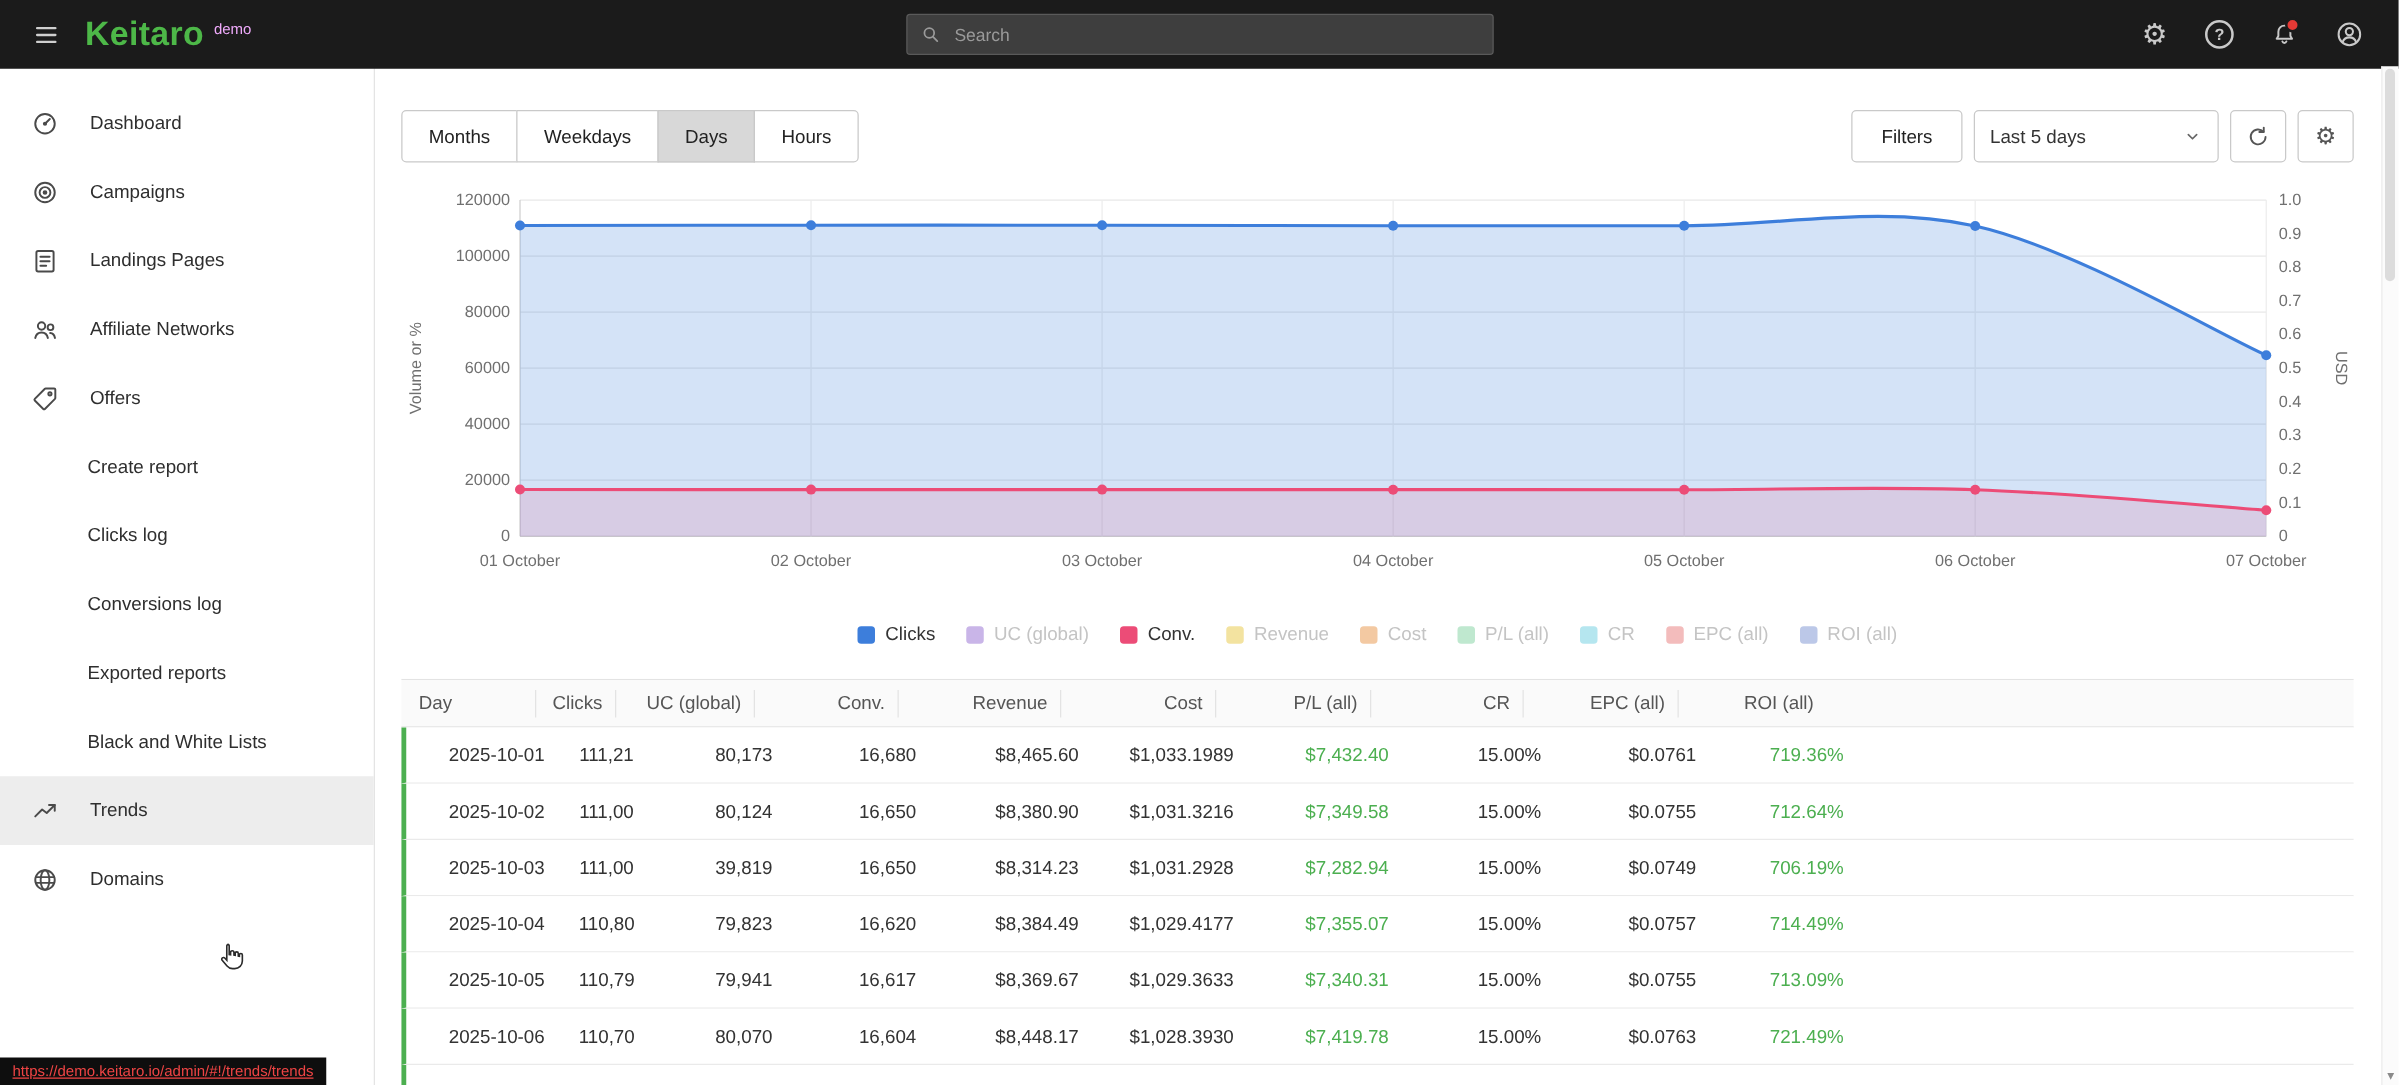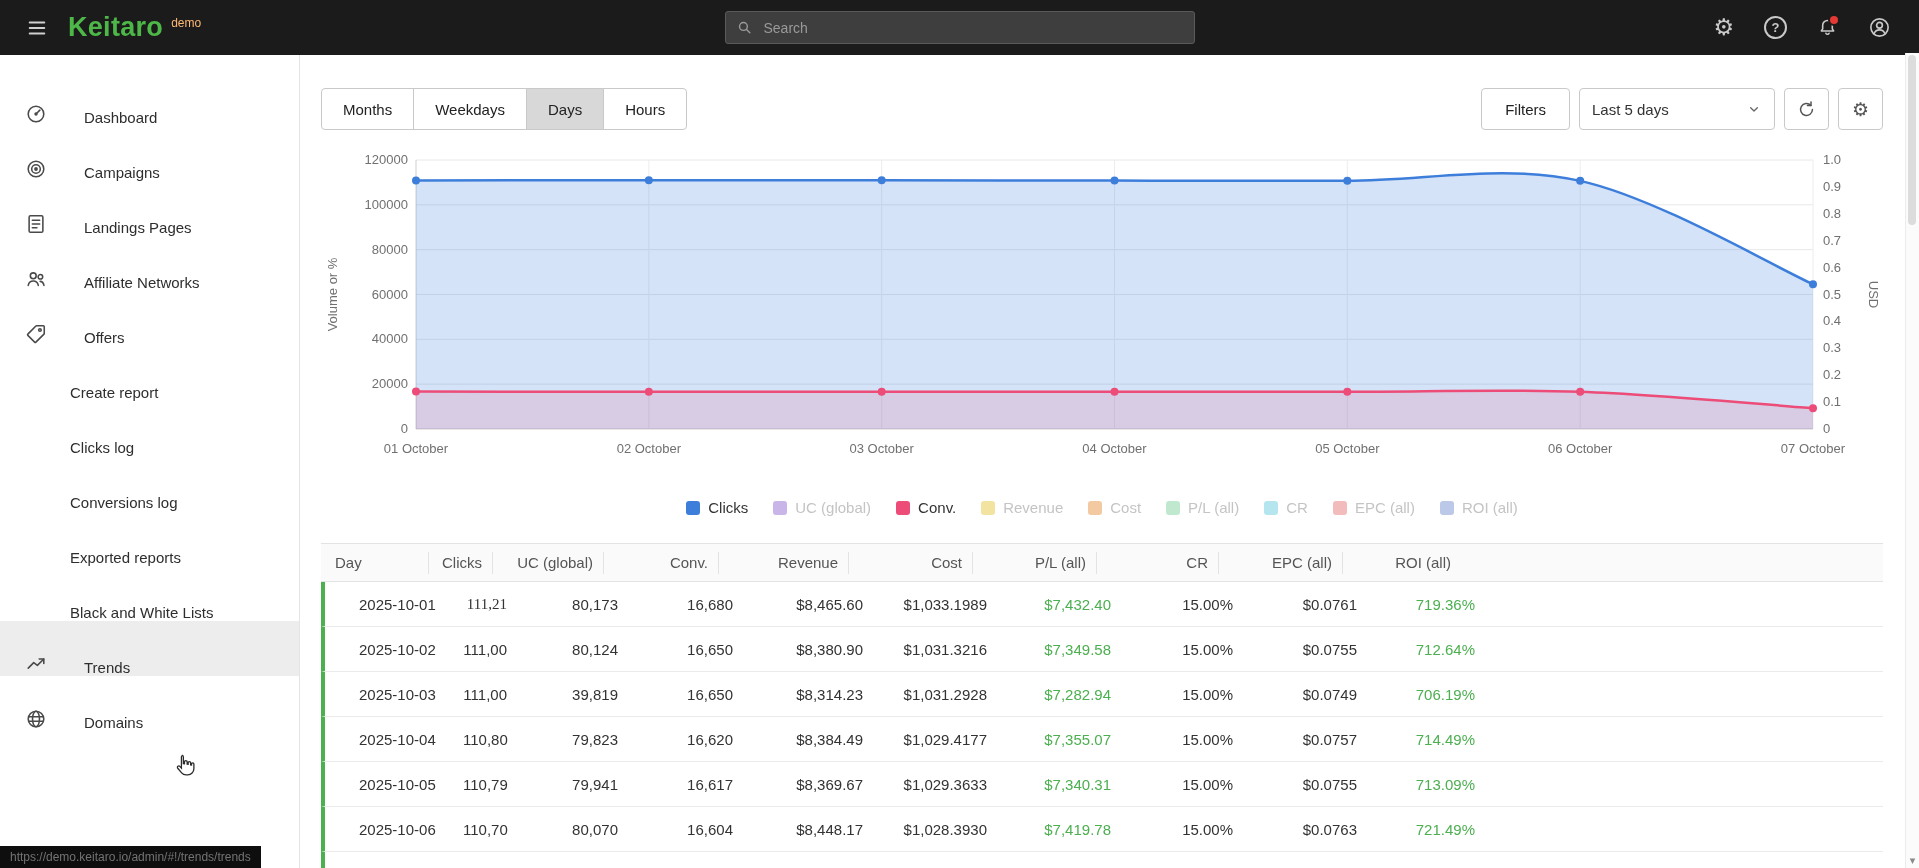--- a/index.html
+++ b/index.html
@@ -8,40 +8,40 @@
     font-family:"Liberation Sans",sans-serif;background:#fff;color:#222;
     -webkit-font-smoothing:antialiased;
   }
   
   #topbar{position:absolute;top:0;left:0;width:1919px;height:55px;background:#1b1b1b;
     display:flex;align-items:center;z-index:6;}
   #hamburger{margin-left:20px;background:none;border:none;color:#cfcfcf;cursor:pointer;
     display:flex;align-items:center;padding:6px;}
   #logo-wrap{display:flex;align-items:flex-start;margin-left:14px;}
   #logo{font-size:27px;font-weight:bold;letter-spacing:.3px;line-height:1;}
-  #env-label{font-size:12px;color:#fdba74;margin-left:8px;margin-top:2px;}
+  #env-label{font-size:12px;color:#f0abfc;margin-left:8px;margin-top:2px;}
   #searchbox{position:absolute;left:50%;transform:translateX(-50%);width:470px;height:33px;
     background:#3e3e3e;border:1px solid #5a5a5a;border-radius:3px;
     display:flex;align-items:center;padding:0 10px;gap:9px;box-sizing:border-box;}
   #searchbox svg{flex:0 0 auto;color:#9a9a9a;}
   #search-input{flex:1;background:transparent;border:none;outline:none;color:#ddd;
     font-size:14px;font-family:inherit;}
   #search-input::placeholder{color:#9a9a9a;}
   .top-icons{margin-left:auto;margin-right:28px;display:flex;gap:30px;align-items:center;color:#c9c9c9;}
   .top-icon{position:relative;display:flex;align-items:center;justify-content:center;cursor:pointer;}
   .gear-glyph{font-size:23px;line-height:1;}
   .help-circle{width:19px;height:19px;border-radius:50%;border:2px solid #c9c9c9;
     display:flex;align-items:center;justify-content:center;font-size:13px;font-weight:bold;}
   .bell-dot{position:absolute;top:-3px;right:-2px;width:8px;height:8px;border-radius:50%;
     background:#e53935;border:2px solid #1b1b1b;}
   
   #sidebar{position:absolute;top:53px;left:0;width:300px;height:815px;background:#fff;
     border-right:1px solid #e4e4e4;box-sizing:border-box;z-index:4;}
   #sidebar-nav{padding-top:18px;}
-  .side-item{height:55px;display:flex;align-items:flex-end;gap:36px;padding-left:24px;
+  .side-item{height:55px;display:flex;align-items:center;gap:24px;padding-left:24px;
     font-size:15px;color:#2e2e2e;cursor:pointer;}
   .side-item.sub{padding-left:70px;}
   .side-item.active{background:#ededed;}
   .sicon{width:24px;height:24px;color:#4a4a4a;flex:0 0 24px;display:flex;align-items:center;justify-content:center;}
   .schev{margin-left:auto;margin-right:20px;color:#555;display:flex;align-items:center;}
   
   #main{position:absolute;top:53px;left:300px;width:1619px;height:815px;background:#fff;}
   #toolbar{position:absolute;top:35px;left:21px;width:1562px;display:flex;
     justify-content:space-between;align-items:center;}
   #tabs{display:flex;}
@@ -73,22 +73,22 @@
     border-top:1px solid #e3e3e3;border-bottom:1px solid #e3e3e3;padding-left:4px;box-sizing:border-box;}
   .th{padding:0 10px;box-sizing:border-box;border-right:1px solid #e3e3e3;height:22px;
     line-height:22px;overflow:hidden;white-space:nowrap;cursor:pointer;}
   .th:last-child{border-right:none;}
   .tr{display:flex;height:45px;align-items:center;border-bottom:1px solid #eaeaea;
     border-left:4px solid #4caf50;background:#fff;box-sizing:border-box;padding-left:24px;}
   .td{padding:0 10px;box-sizing:border-box;overflow:hidden;white-space:nowrap;color:#333;}
   .r{text-align:right;}
   .green{color:#4caf50;}
   
-  #statusbar{position:absolute;left:0;bottom:0;height:22px;background:#0e0e0e;color:#737373;
-    font-size:12px;display:flex;align-items:center;padding:0 10px;z-index:20;white-space:nowrap;}
+  #statusbar{position:absolute;left:0;bottom:0;height:22px;background:#0e0e0e;color:#ef4444;
+    font-size:12px;display:flex;align-items:center;padding:0 10px;z-index:20;white-space:nowrap;text-decoration:underline;}
   #scrollbar{position:absolute;right:0;top:53px;bottom:0;width:13px;background:#fbfbfb;
     border-left:1px solid #ececec;z-index:15;}
   #scroll-thumb{position:absolute;top:2px;left:2px;width:8px;height:170px;background:#dcdcdc;border-radius:4px;}
   #scroll-down{position:absolute;bottom:1px;left:0;width:13px;text-align:center;color:#8a8a8a;font-size:11px;cursor:pointer;}
   #cursor{position:absolute;left:172px;top:752px;z-index:30;pointer-events:none;}
 </style>
 </head>
 <body>
 
 <div id="topbar">
@@ -364,21 +364,21 @@
         <div class="th r" style="width: 130px;">Revenue</div>
         <div class="th r" style="width: 124px;">Cost</div>
         <div class="th r" style="width: 124px;">P/L (all)</div>
         <div class="th r" style="width: 122px;">CR</div>
         <div class="th r" style="width: 124px;">EPC (all)</div>
         <div class="th r" style="width: 118px;">ROI (all)</div>
       </div>
     <div id="tbody">
         <div class="tr">
           <div class="td" style="width: 104px;">2025-10-01</div>
-          <div class="td r" style="width: 64px; font-family: Liberation Serif, serif;">111,21</div>
+          <div class="td r" style="width: 64px;">111,21</div>
           <div class="td r" style="width: 111px;">80,173</div>
           <div class="td r" style="width: 115px;">16,680</div>
           <div class="td r" style="width: 130px;">$8,465.60</div>
           <div class="td r" style="width: 124px;">$1,033.1989</div>
           <div class="td r green" style="width: 124px;">$7,432.40</div>
           <div class="td r" style="width: 122px;">15.00%</div>
           <div class="td r" style="width: 124px;">$0.0761</div>
           <div class="td r green" style="width: 118px;">719.36%</div>
         </div>
         <div class="tr">

